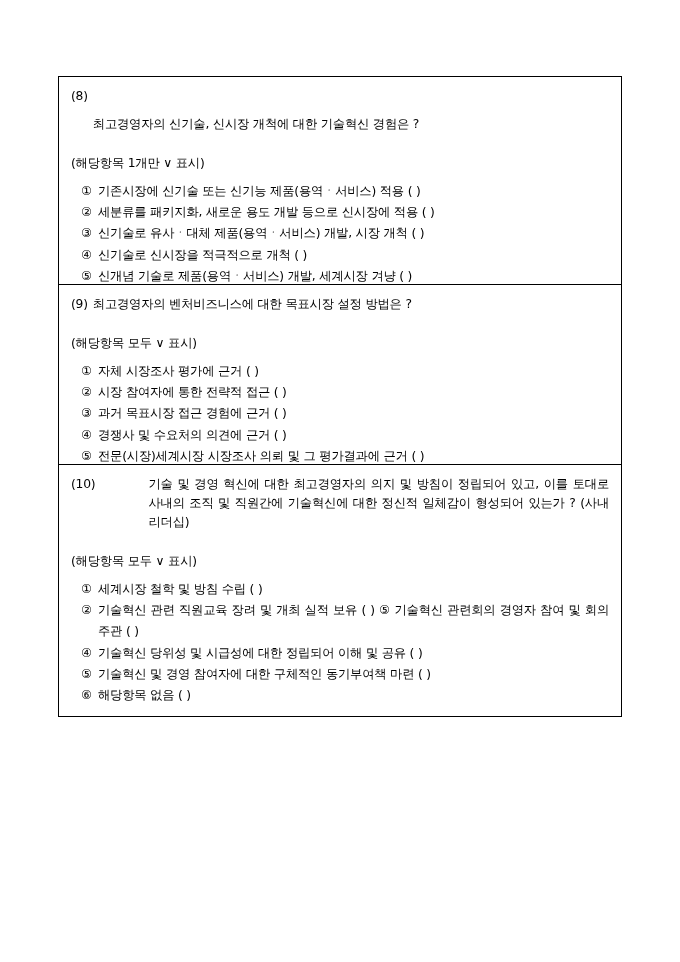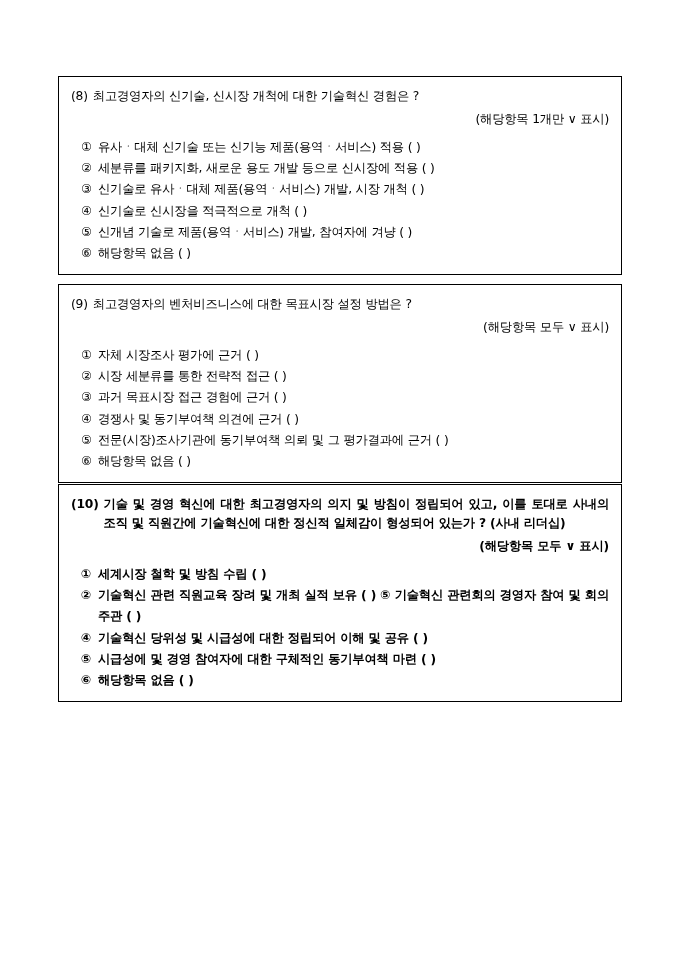--- a/index.html
+++ b/index.html
@@ -27,43 +27,43 @@
     position: absolute;
     left: 58px;
     width: 564px;
     border: 1px solid #000000;
     box-sizing: border-box;
     padding: 10px 12px 10px 12px;
     background: #ffffff;
   }
   #box-8 { top: 76px; }
   #box-9 { top: 284px; }
-  #box-10 { top: 484px; font-weight: bold; }
+  #box-10 { top: 464px; }
 
   .qhead {
     display: flex;
     align-items: flex-start;
     font-size: 12.3px;
     line-height: 1.55;
     letter-spacing: -0.2px;
   }
   .qnum {
     flex: 0 0 auto;
     white-space: pre;
   }
   .qtext {
     flex: 1 1 auto;
     text-align: justify;
     text-justify: inter-character;
   }
   .note {
     font-size: 12.3px;
     line-height: 1.55;
-    text-align: right;
-    margin-top: 4px;
+    text-align: left;
+    margin-top: 20px;
     letter-spacing: -0.2px;
   }
   .options {
     margin-top: 8px;
   }
   .opt {
     display: flex;
     align-items: flex-start;
     font-size: 12.3px;
     line-height: 1.72;
@@ -81,43 +81,43 @@
   }
 </style>
 </head>
 <body>
 
 <div class="page">
 
   <div class="qbox" id="box-8">
     <div class="qhead">
       <span class="qnum">(8)</span>
-      <span class="qtext" style="padding-left:5px;">최고경영자의 신기술, 신시장 개척에 대한 기술혁신 경험은 ?</span>
+      <span class="qtext" style="padding-left:5px;margin-top:28px;">최고경영자의 신기술, 신시장 개척에 대한 기술혁신 경험은 ?</span>
     </div>
     <div class="note">(해당항목 1개만 ∨ 표시)</div>
     <div class="options">
       <div class="opt">
         <span class="opt-marker">①</span>
-        <span class="opt-text">유사ㆍ대체 신기술 또는 신기능 제품(용역ㆍ서비스) 적용 (    )</span>
+        <span class="opt-text">기존시장에 신기술 또는 신기능 제품(용역ㆍ서비스) 적용 (    )</span>
       </div>
       <div class="opt">
         <span class="opt-marker">②</span>
         <span class="opt-text">세분류를 패키지화, 새로운 용도 개발 등으로 신시장에 적용 (    )</span>
       </div>
       <div class="opt">
         <span class="opt-marker">③</span>
         <span class="opt-text">신기술로 유사ㆍ대체 제품(용역ㆍ서비스) 개발, 시장 개척 (    )</span>
       </div>
       <div class="opt">
         <span class="opt-marker">④</span>
         <span class="opt-text">신기술로 신시장을 적극적으로 개척 (    )</span>
       </div>
       <div class="opt">
         <span class="opt-marker">⑤</span>
-        <span class="opt-text">신개념 기술로 제품(용역ㆍ서비스) 개발, 참여자에 겨냥 (    )</span>
+        <span class="opt-text">신개념 기술로 제품(용역ㆍ서비스) 개발, 세계시장 겨냥 (    )</span>
       </div>
       <div class="opt">
         <span class="opt-marker">⑥</span>
         <span class="opt-text">해당항목 없음 (    )</span>
       </div>
     </div>
   </div>
 
   <div class="qbox" id="box-9">
     <div class="qhead">
@@ -125,63 +125,63 @@
       <span class="qtext" style="padding-left:5px;">최고경영자의 벤처비즈니스에 대한 목표시장 설정 방법은 ?</span>
     </div>
     <div class="note">(해당항목 모두 ∨ 표시)</div>
     <div class="options">
       <div class="opt">
         <span class="opt-marker">①</span>
         <span class="opt-text">자체 시장조사 평가에 근거 (    )</span>
       </div>
       <div class="opt">
         <span class="opt-marker">②</span>
-        <span class="opt-text">시장 세분류를 통한 전략적 접근 (    )</span>
+        <span class="opt-text">시장 참여자에 통한 전략적 접근 (    )</span>
       </div>
       <div class="opt">
         <span class="opt-marker">③</span>
         <span class="opt-text">과거 목표시장 접근 경험에 근거 (    )</span>
       </div>
       <div class="opt">
         <span class="opt-marker">④</span>
-        <span class="opt-text">경쟁사 및 동기부여책 의견에 근거 (    )</span>
+        <span class="opt-text">경쟁사 및 수요처의 의견에 근거 (    )</span>
       </div>
       <div class="opt">
         <span class="opt-marker">⑤</span>
-        <span class="opt-text">전문(시장)조사기관에 동기부여책 의뢰 및 그 평가결과에 근거 (    )</span>
+        <span class="opt-text">전문(시장)세계시장 시장조사 의뢰 및 그 평가결과에 근거 (    )</span>
       </div>
       <div class="opt">
         <span class="opt-marker">⑥</span>
         <span class="opt-text">해당항목 없음 (    )</span>
       </div>
     </div>
   </div>
 
   <div class="qbox" id="box-10">
     <div class="qhead">
       <span class="qnum">(10)</span>
-      <span class="qtext" style="padding-left:5px;">기술 및 경영 혁신에 대한 최고경영자의 의지 및 방침이 정립되어 있고, 이를 토대로 사내의 조직 및 직원간에 기술혁신에 대한 정신적 일체감이 형성되어 있는가 ? (사내 리더십)</span>
+      <span class="qtext" style="padding-left:5px;margin-left:48px;">기술 및 경영 혁신에 대한 최고경영자의 의지 및 방침이 정립되어 있고, 이를 토대로 사내의 조직 및 직원간에 기술혁신에 대한 정신적 일체감이 형성되어 있는가 ? (사내 리더십)</span>
     </div>
     <div class="note">(해당항목 모두 ∨ 표시)</div>
     <div class="options">
       <div class="opt">
         <span class="opt-marker">①</span>
         <span class="opt-text">세계시장 철학 및 방침 수립 (    )</span>
       </div>
       <div class="opt">
         <span class="opt-marker">②</span>
         <span class="opt-text">기술혁신 관련 직원교육 장려 및 개최 실적 보유 (    )  ⑤ 기술혁신 관련회의 경영자 참여 및 회의 주관 (    )</span>
       </div>
       <div class="opt">
         <span class="opt-marker">④</span>
         <span class="opt-text">기술혁신 당위성 및 시급성에 대한 정립되어 이해 및 공유 (    )</span>
       </div>
       <div class="opt">
         <span class="opt-marker">⑤</span>
-        <span class="opt-text">시급성에 및 경영 참여자에 대한 구체적인 동기부여책 마련 (    )</span>
+        <span class="opt-text">기술혁신 및 경영 참여자에 대한 구체적인 동기부여책 마련 (    )</span>
       </div>
       <div class="opt">
         <span class="opt-marker">⑥</span>
         <span class="opt-text">해당항목 없음 (    )</span>
       </div>
     </div>
   </div>
 
 </div>
 

